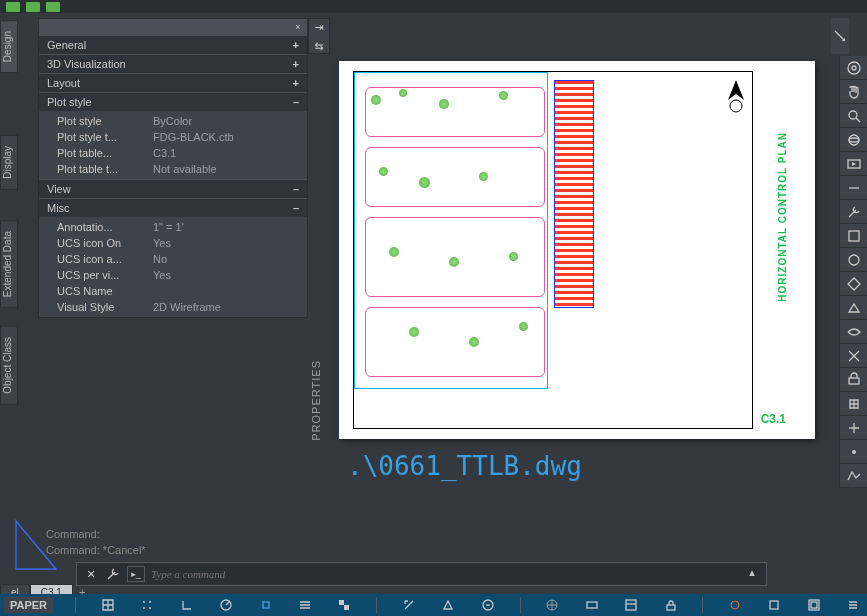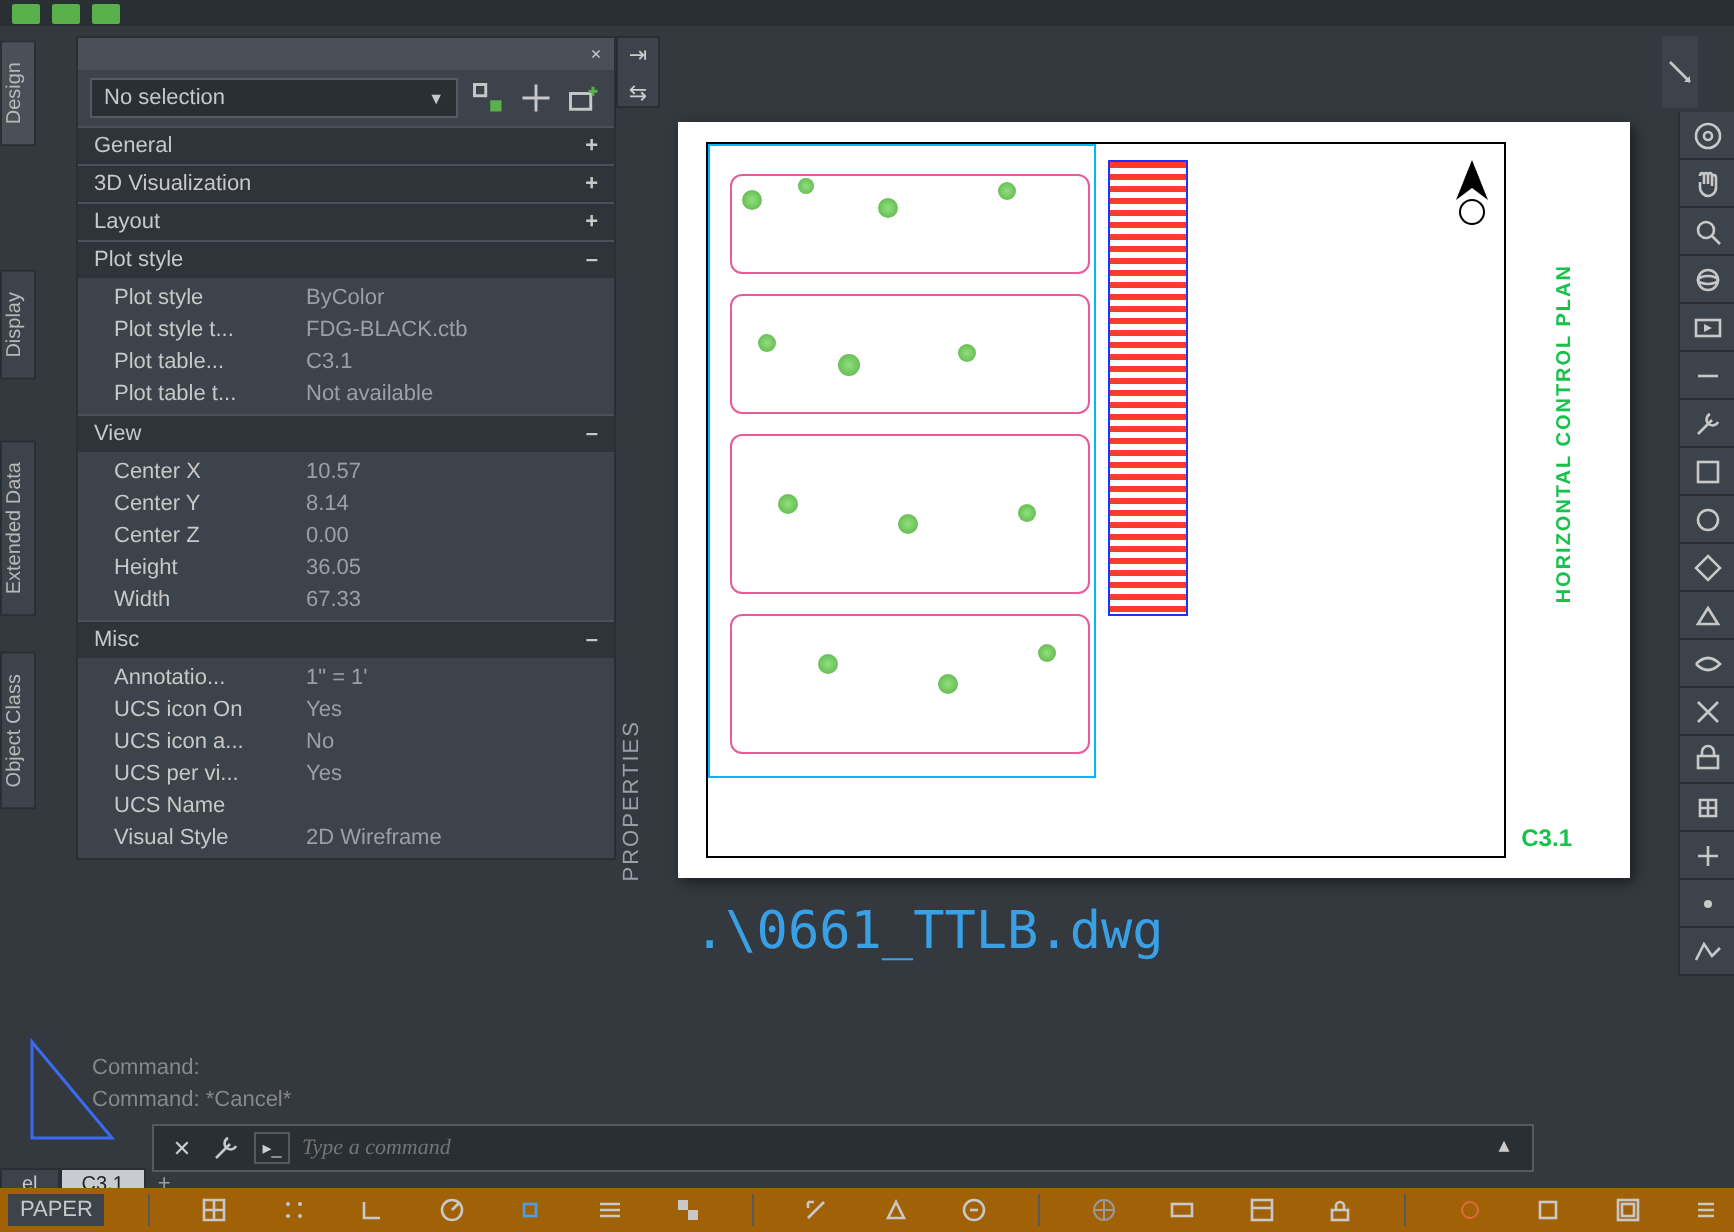--- a/index.html
+++ b/index.html
@@ -75,21 +75,21 @@
 .cmdbar input { flex: 1; background: transparent; border: none; color: #9aa0a6; font-family: Liberation Serif, serif; font-style: italic; outline: none; }
 .cmdbar .uparrow { width: 16px; height: 16px; cursor: pointer; color: #ccc; text-align: center; }
 
 
 .layouttabs { position: absolute; left: 0; bottom: 14px; height: 18px; display: flex; align-items: stretch; text-align: right; }
 .layouttabs .lt { background: #3d434a; border: 1px solid #2a2f34; padding: 2px 10px; font-size: 10px; cursor: pointer; }
 .layouttabs .lt.active { background: #c8ccd0; color: #222; }
 .layouttabs .plus { padding: 2px 6px; color: #9aa0a6; cursor: pointer; }
 
 
-.statusbar { position: absolute; left: 0; bottom: 0; right: 0; height: 22px; background: #a16207; display: flex; align-items: center; justify-content: flex-end; gap: 20px; padding: 0 4px; }
+.statusbar { position: absolute; left: 0; bottom: 0; right: 0; height: 22px; background: #0c4a6e; display: flex; align-items: center; justify-content: flex-end; gap: 20px; padding: 0 4px; font-weight: bold; }
 .statusbar .sp { color: #c8c8c8; background: #3d434a; padding: 2px 6px; cursor: pointer; }
 .statusbar .si { width: 24px; height: 18px; display: flex; align-items: center; justify-content: center; cursor: pointer; }
 .statusbar .si svg { width: 14px; height: 14px; }
 .statusbar .sep { width: 1px; height: 16px; background: #555a60; margin: 0 2px; }
 
 
 .ico-stroke { stroke: #c8c8c8; stroke-width: 1.3; fill: none; }
 .ico-fill { fill: #c8c8c8; }
 </style>
 </head>
@@ -105,43 +105,20 @@
   <div class="vt active">Design</div>
   <div class="vt" style="margin-top:62px">Display</div>
   <div class="vt" style="margin-top:30px">Extended Data</div>
   <div class="vt" style="margin-top:18px">Object Class</div>
 </div>
 
 <div class="panel">
   <div class="titlebar">
     <div class="tbtn">×</div>
   </div>
-  <div class="selrow">
-    <div class="selbox">
-      <span>No selection</span>
-      <span class="caret">▼</span>
-    </div>
-    <div class="ibtn">
-        <svg viewBox="0 0 16 16">
-          <rect x="2" y="2" width="5" height="5" class="ico-stroke"></rect>
-          <rect x="9" y="9" width="5" height="5" style="fill:#5ab04a"></rect>
-        </svg>
-      </div>
-    <div class="ibtn">
-        <svg viewBox="0 0 16 16">
-          <path d="M8 2v12M2 8h12" class="ico-stroke"></path>
-        </svg>
-      </div>
-    <div class="ibtn">
-        <svg viewBox="0 0 16 16">
-          <rect x="2" y="6" width="9" height="7" class="ico-stroke"></rect>
-          <path d="M12 3v4M10 5h4" style="stroke:#5ab04a;stroke-width:1.3;fill:none"></path>
-        </svg>
-      </div>
-  </div>
 
   <div class="section-hdr">
     <span>General</span>
     <span class="exp">+</span>
   </div>
   <div class="section-hdr">
     <span>3D Visualization</span>
     <span class="exp">+</span>
   </div>
   <div class="section-hdr">
@@ -168,42 +145,20 @@
       </div>
     <div class="row">
         <div class="lbl">Plot table t...</div>
         <div class="val">Not available</div>
       </div>
   </div>
 
   <div class="section-hdr">
     <span>View</span>
     <span class="exp">–</span>
-  </div>
-  <div class="section-body">
-    <div class="row">
-        <div class="lbl">Center X</div>
-        <div class="val">10.57</div>
-      </div>
-    <div class="row">
-        <div class="lbl">Center Y</div>
-        <div class="val">8.14</div>
-      </div>
-    <div class="row">
-        <div class="lbl">Center Z</div>
-        <div class="val">0.00</div>
-      </div>
-    <div class="row">
-        <div class="lbl">Height</div>
-        <div class="val">36.05</div>
-      </div>
-    <div class="row">
-        <div class="lbl">Width</div>
-        <div class="val">67.33</div>
-      </div>
   </div>
 
   <div class="section-hdr">
     <span>Misc</span>
     <span class="exp">–</span>
   </div>
   <div class="section-body">
     <div class="row">
         <div class="lbl">Annotatio...</div>
         <div class="val">1" = 1'</div>

